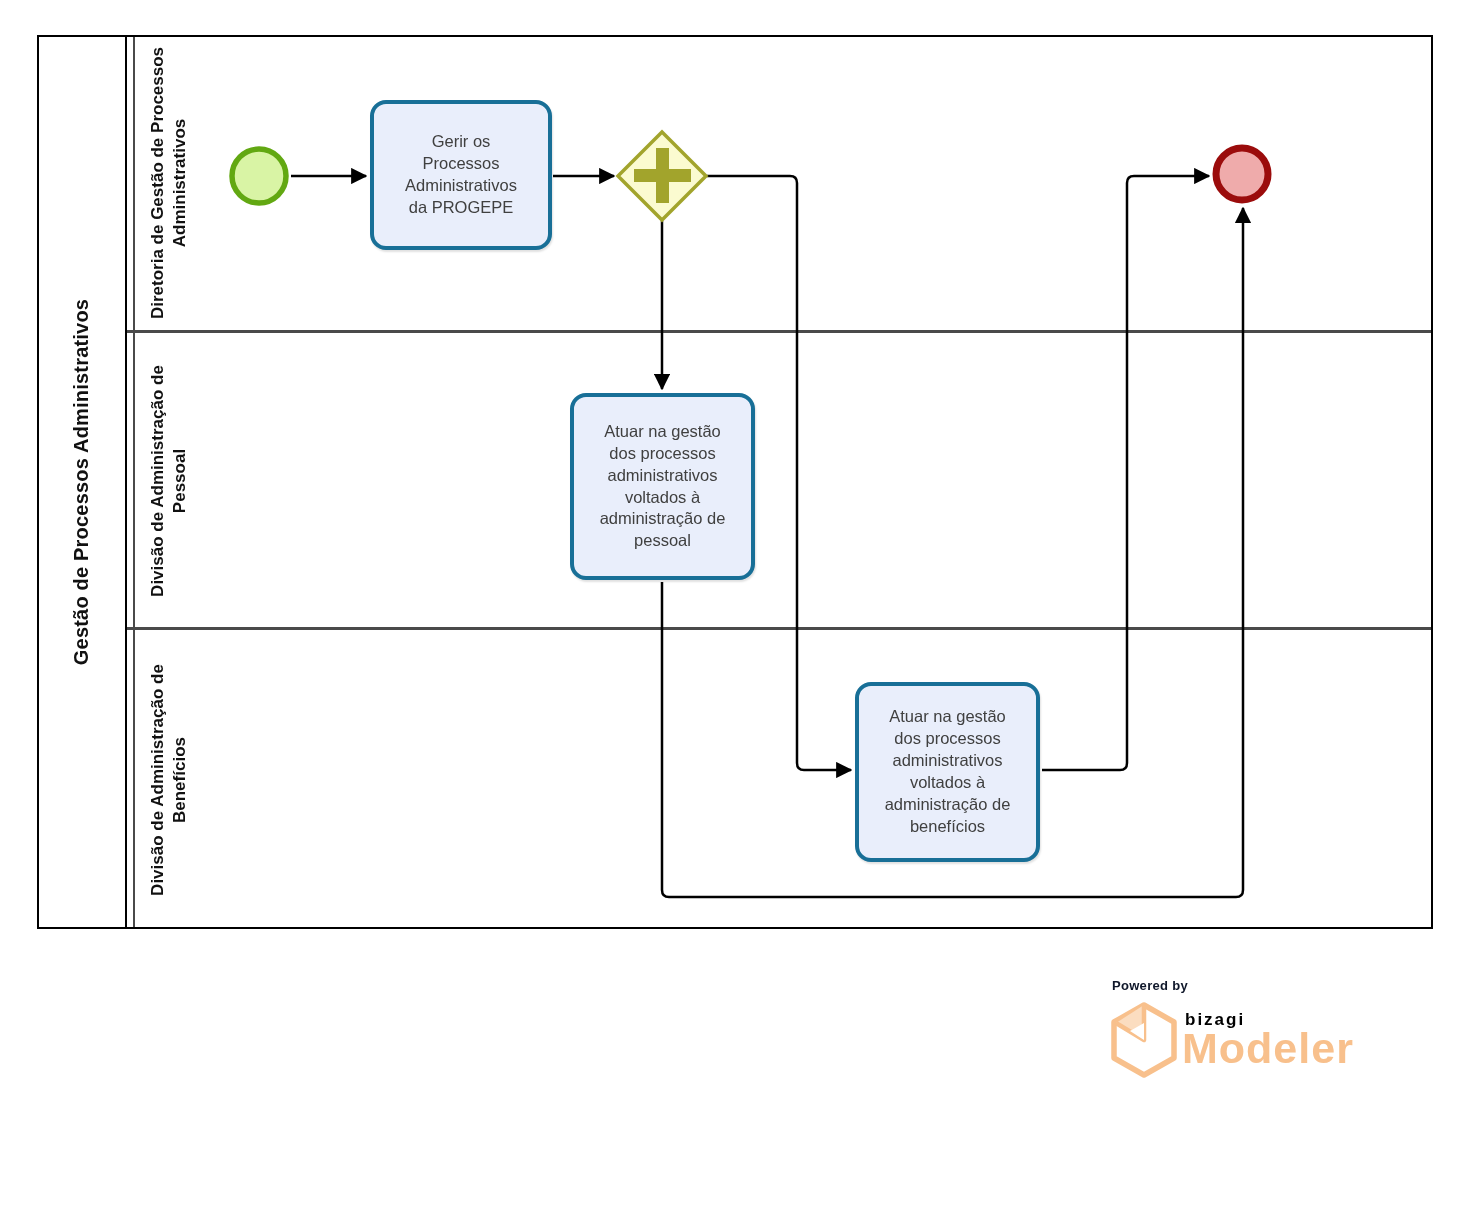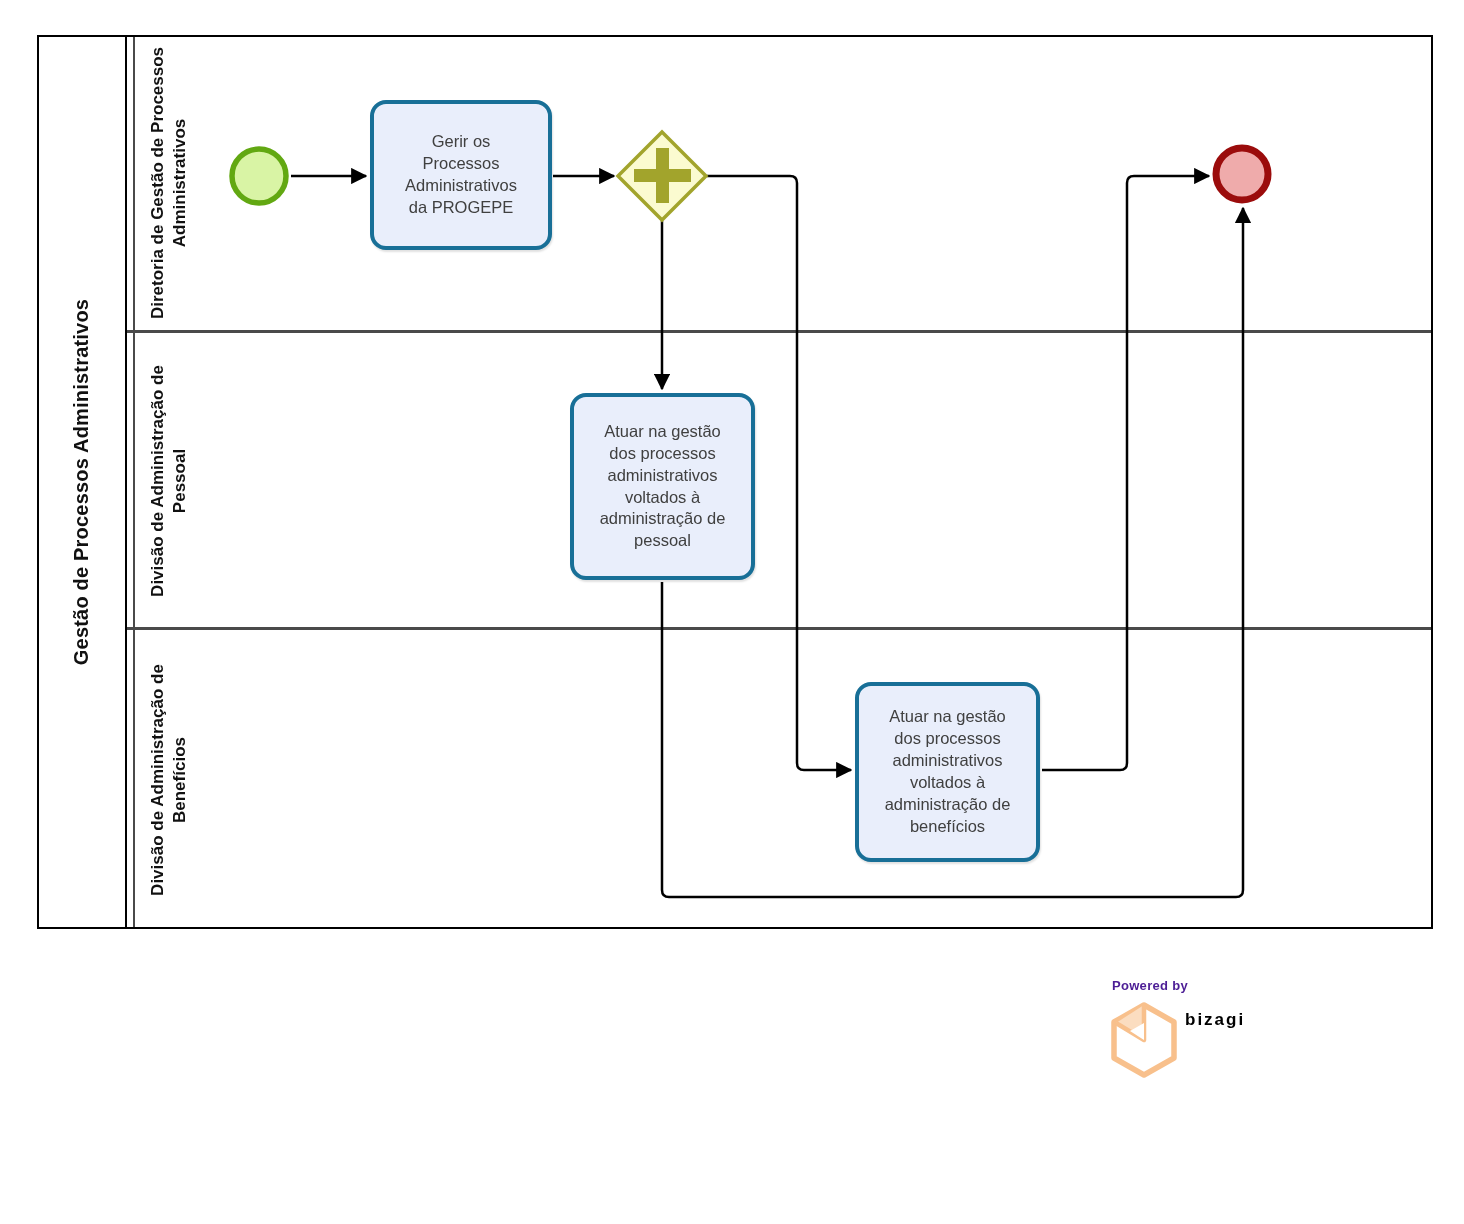--- a/index.html
+++ b/index.html
@@ -35,21 +35,21 @@
   .task-1 { left:370px; top:100px; width:182px; height:150px; padding:0 36px; }
   .task-2 { left:570px; top:393px; width:185px; height:187px; padding:0 18px; }
   .task-3 { left:855px; top:682px; width:185px; height:180px; padding:0 18px; }
 
   
   .flows { position:absolute; left:0; top:0; width:1464px; height:1224px; }
 
   
   .logo { position:absolute; left:1110px; top:978px; width:280px; height:110px; }
   .powered-by { position:absolute; left:2px; top:0; font-size:13px; font-weight:600;
-                color:#4c1d95; letter-spacing:0.3px; }
+                color:#0f172a; letter-spacing:0.3px; }
   .logo-hex { position:absolute; left:0px; top:24px; }
   .brand-bizagi { position:absolute; left:75px; top:32px; font-size:17px; color:#000000;
                   letter-spacing:2px; font-weight:600; }
   .brand-modeler { position:absolute; left:72px; top:46px; font-size:43px; color:#F8C08C;
                    font-weight:600; letter-spacing:1px; }
 </style>
 </head>
 <body>
 
 <div class="canvas">
@@ -103,15 +103,16 @@
 
   <div class="logo">
     <div class="powered-by">Powered by</div>
     <svg class="logo-hex" width="68" height="78" viewBox="0 0 68 78">
       <polygon points="34,3 64,20 64,56 34,73 4,56 4,20" fill="none" stroke="#F8C08C" stroke-width="5.5" stroke-linejoin="round"></polygon>
       <polygon points="6,21 34,3 34,38" fill="#FBDDC0"></polygon>
       <path d="M 6 21 L 34 38 L 34 3" fill="none" stroke="#F8C08C" stroke-width="4.5" stroke-linejoin="round"></path>
       <polygon points="20,29 34,38 34,21" fill="#ffffff"></polygon>
     </svg>
     <div class="brand-bizagi">bizagi</div>
+    <div class="brand-modeler">Modeler</div>
   </div>
 
 </div>
 
 </body></html>

